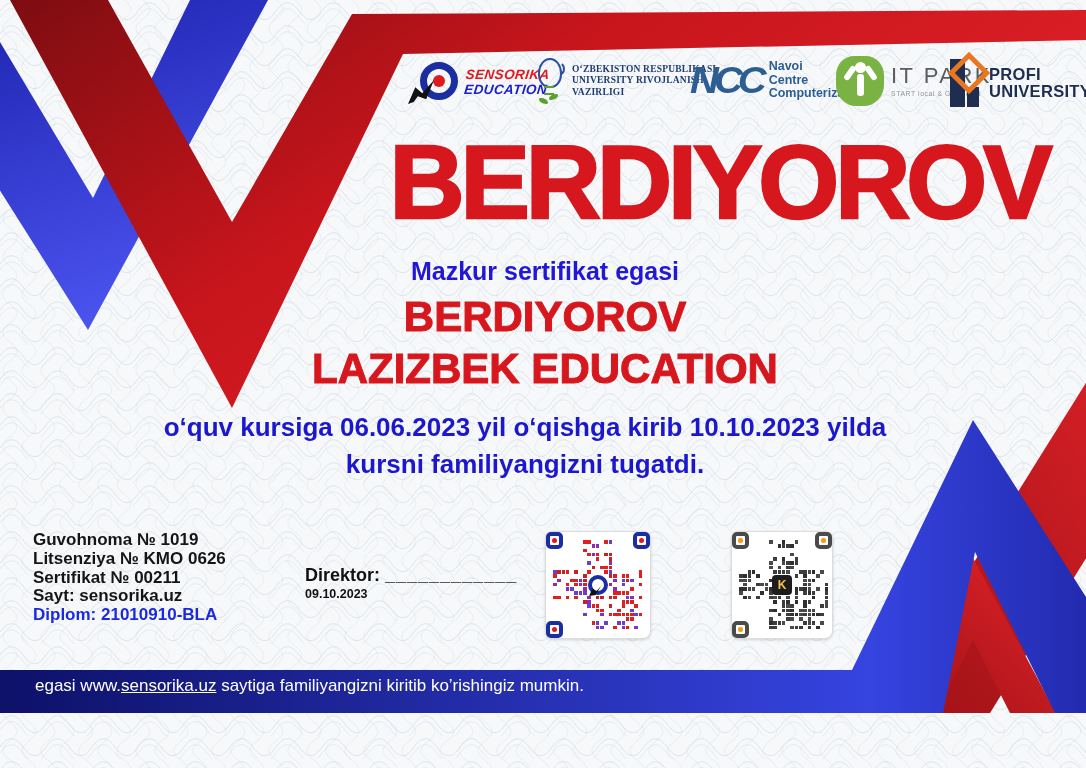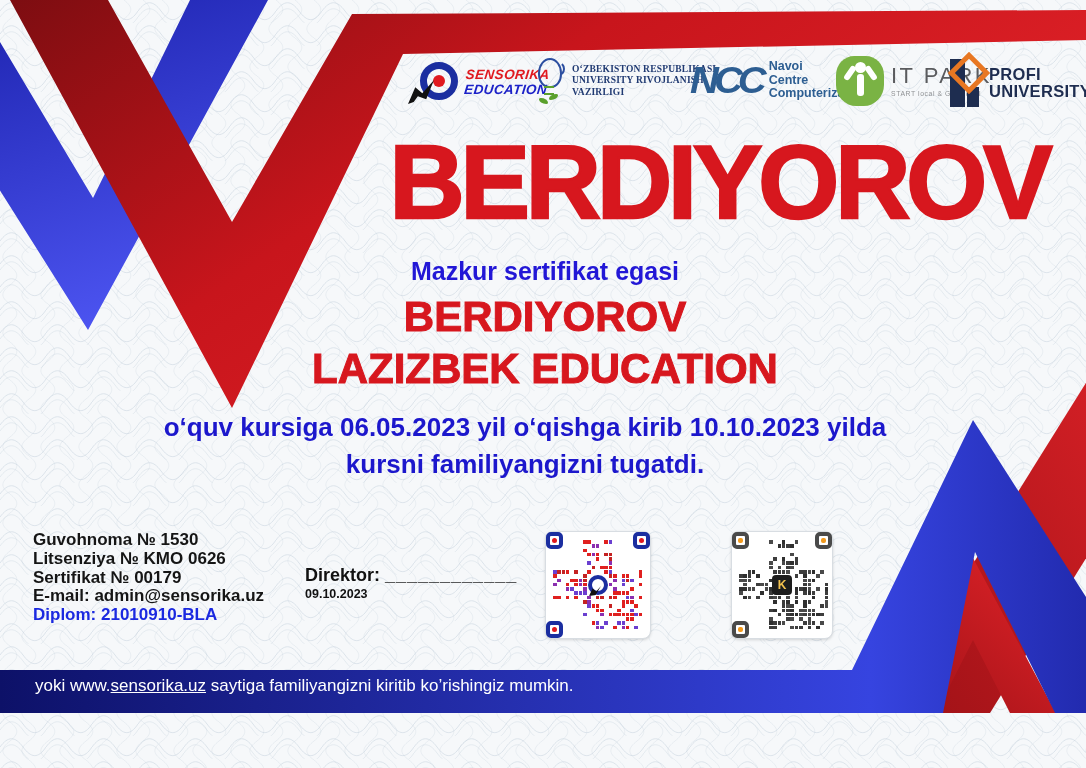--- a/index.html
+++ b/index.html
@@ -194,29 +194,29 @@
       <div>PROFI</div>
       <div>UNIVERSITY</div>
     </div>
   </div>
 
   <div class="content title">BERDIYOROV</div>
   <div class="content subtitle">Mazkur sertifikat egasi</div>
   <div class="content name-l1">BERDIYOROV</div>
   <div class="content name-l2">LAZIZBEK EDUCATION</div>
   <div class="content body-text">
-    <div>o‘quv kursiga 06.05.2023 yil o‘qishga kirib 10.10.2023 yilda</div>
+    <div>o‘quv kursiga 06.06.2023 yil o‘qishga kirib 10.10.2023 yilda</div>
     <div>kursni familiyangizni tugatdi.</div>
   </div>
 
   <div class="content details">
-    <div>Guvohnoma № 1530</div>
+    <div>Guvohnoma № 1019</div>
     <div>Litsenziya № KMO 0626</div>
-    <div>Sertifikat № 00179</div>
-    <div>E-mail: admin@sensorika.uz</div>
+    <div>Sertifikat № 00211</div>
+    <div>Sayt: sensorika.uz</div>
     <div class="blue">Diplom: 21010910-BLA</div>
   </div>
 
   <div class="content sig">
     <span>Direktor:</span>
     <span class="blank">____________</span>
   </div>
   <div class="content sig-date">09.10.2023</div>
 
   <div class="qr-card left qr-left">
@@ -492,17 +492,17 @@
         <div class="fdot"></div>
       </div>
     <div class="finder q-bl">
         <div class="fdot"></div>
       </div>
     <div class="qr-center qc-kwork">K</div>
   </div>
 
   <div class="content footer-text">
     <div>
-      <span>yoki www.</span><span class="link">sensorika.uz</span><span> saytiga familiyangizni kiritib ko’rishingiz mumkin.</span>
+      <span>egasi www.</span><span class="link">sensorika.uz</span><span> saytiga familiyangizni kiritib ko’rishingiz mumkin.</span>
     </div>
   </div>
 
 </div>
 
 </body></html>

